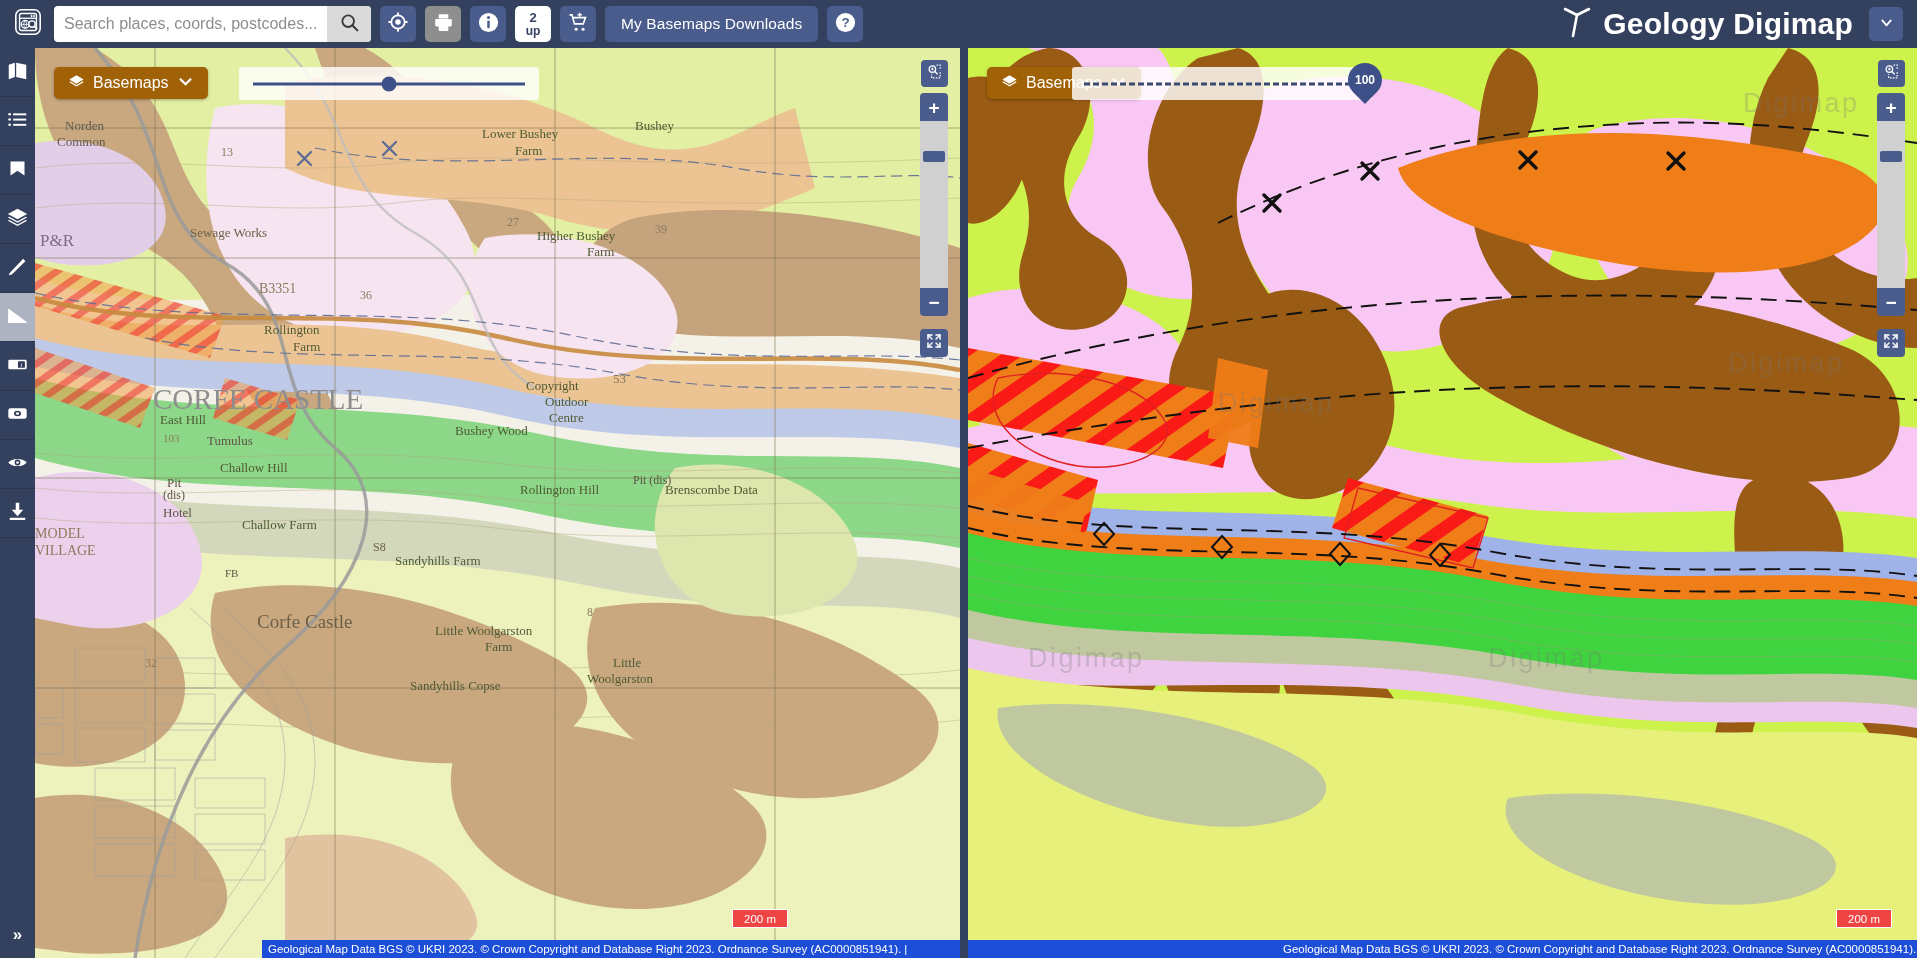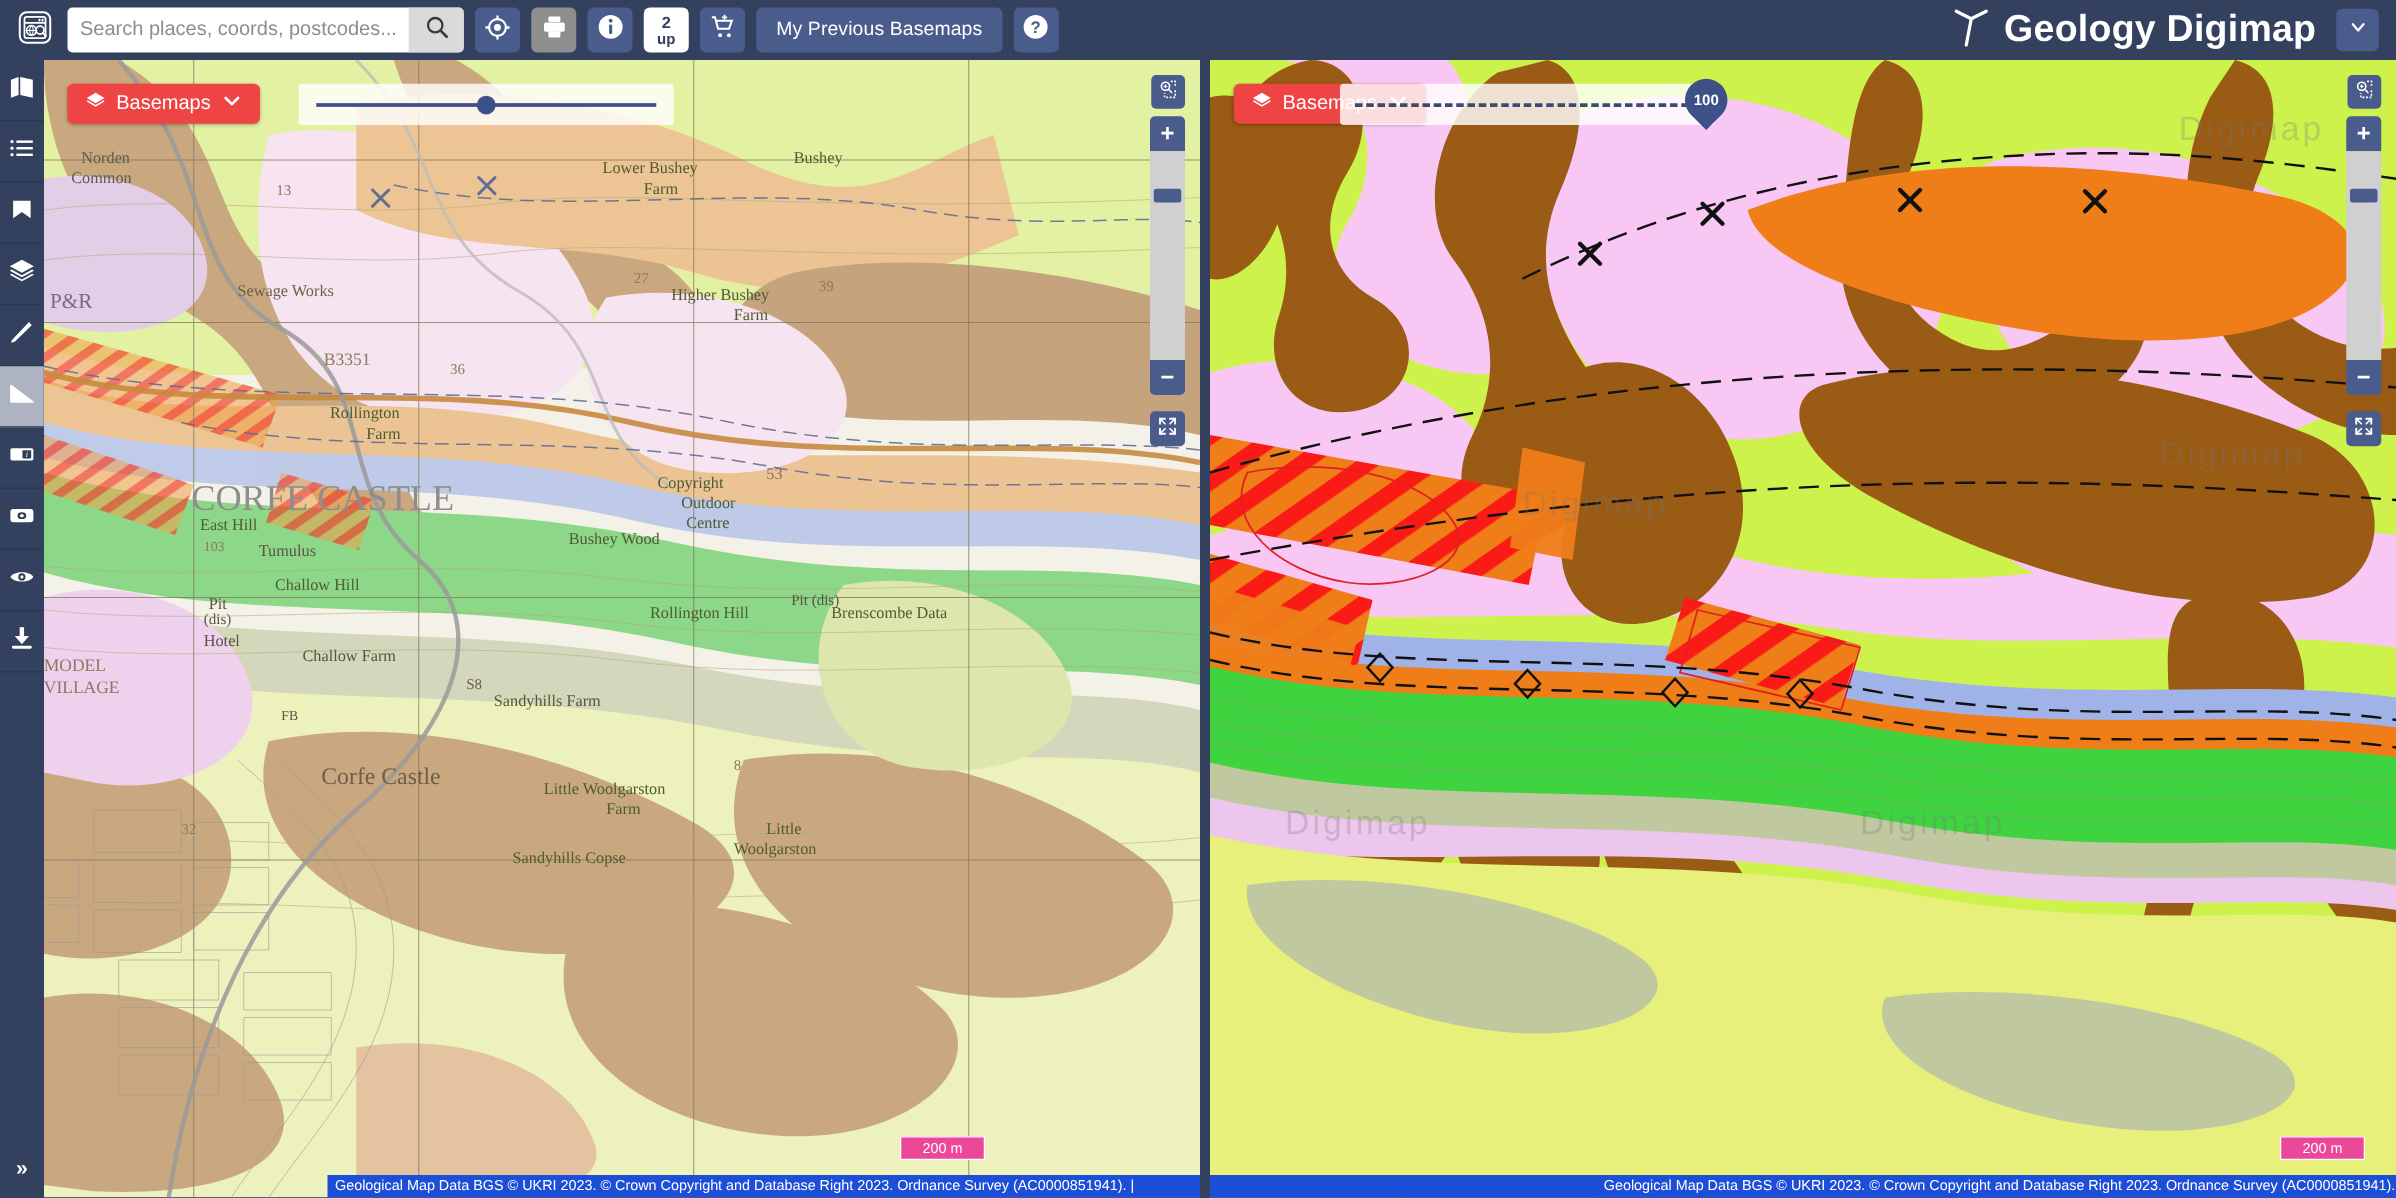--- a/index.html
+++ b/index.html
@@ -138,21 +138,21 @@
   #pane-left  { left: 0;    width: 925px; }
   #pane-div   { left: 925px; width: 8px; height: 910px; background: #33415f; position:absolute; top:0; z-index: 40;}
   #pane-right { left: 933px; width: 949px; }
 
   .map-canvas { position: absolute; inset: 0; }
 
   
   .basemaps {
     position: absolute; top: 19px; left: 19px;
     height: 32px; padding: 0 14px;
-    background: #ef4444;
+    background: #a16207;
     color: #fff; font-size: 16px;
     border-radius: 5px;
     display: flex; align-items: center; gap: 8px;
     cursor: pointer; z-index: 25;
     box-shadow: 0 1px 3px rgba(0,0,0,.3);
   }
   .basemaps svg { width: 17px; height: 17px; }
 
   
   .opacity-box {
@@ -229,22 +229,22 @@
     width: 28px; height: 28px;
     background: #4a5c8c; border-radius: 4px;
     display: flex; align-items: center; justify-content: center;
     cursor: pointer;
   }
   .fullscreen svg { width: 16px; height: 16px; }
 
   
   .scalebar {
     position: absolute; bottom: 30px;
-    height: 19px; width: 68px;
-    background: #ec4899; color: #fff;
+    height: 19px; width: 56px;
+    background: #ef4444; color: #fff;
     border: 1px solid #ffffff;
     font-size: 11.5px;
     display: flex; align-items: center; justify-content: center;
     z-index: 25;
   }
   #sb-left { right: 172px; }
   #sb-right { right: 25px; }
 
   
   .attrib {
@@ -346,21 +346,21 @@
       <svg width="23" height="23" viewBox="0 0 24 24" fill="none" stroke="#fff" stroke-width="1.7">
         <path d="M2.6 4h2.6l2.6 9.5h9.1l2.4-6.6H6.3"></path>
         <circle cx="9.5" cy="19" r="1.6" fill="#fff" stroke="none"></circle>
         <circle cx="16.8" cy="19" r="1.6" fill="#fff" stroke="none"></circle>
         <path d="M13.2 1.8v4.3M11 4h4.4" stroke-width="1.5"></path>
       </svg>
     </span>
   </div>
 
   <div class="tool-btn text">
-    <span>My Previous Basemaps</span>
+    <span>My Basemaps Downloads</span>
   </div>
 
   <div class="tool-btn" style="width:36px">
     <span>
       <svg width="23" height="23" viewBox="0 0 24 24">
         <circle cx="12" cy="12" r="10" fill="#fff"></circle>
         <text x="12" y="17" text-anchor="middle" font-size="14" font-weight="bold" font-family="Liberation Sans, sans-serif" fill="#4a5c8c">?</text>
       </svg>
     </span>
   </div>

